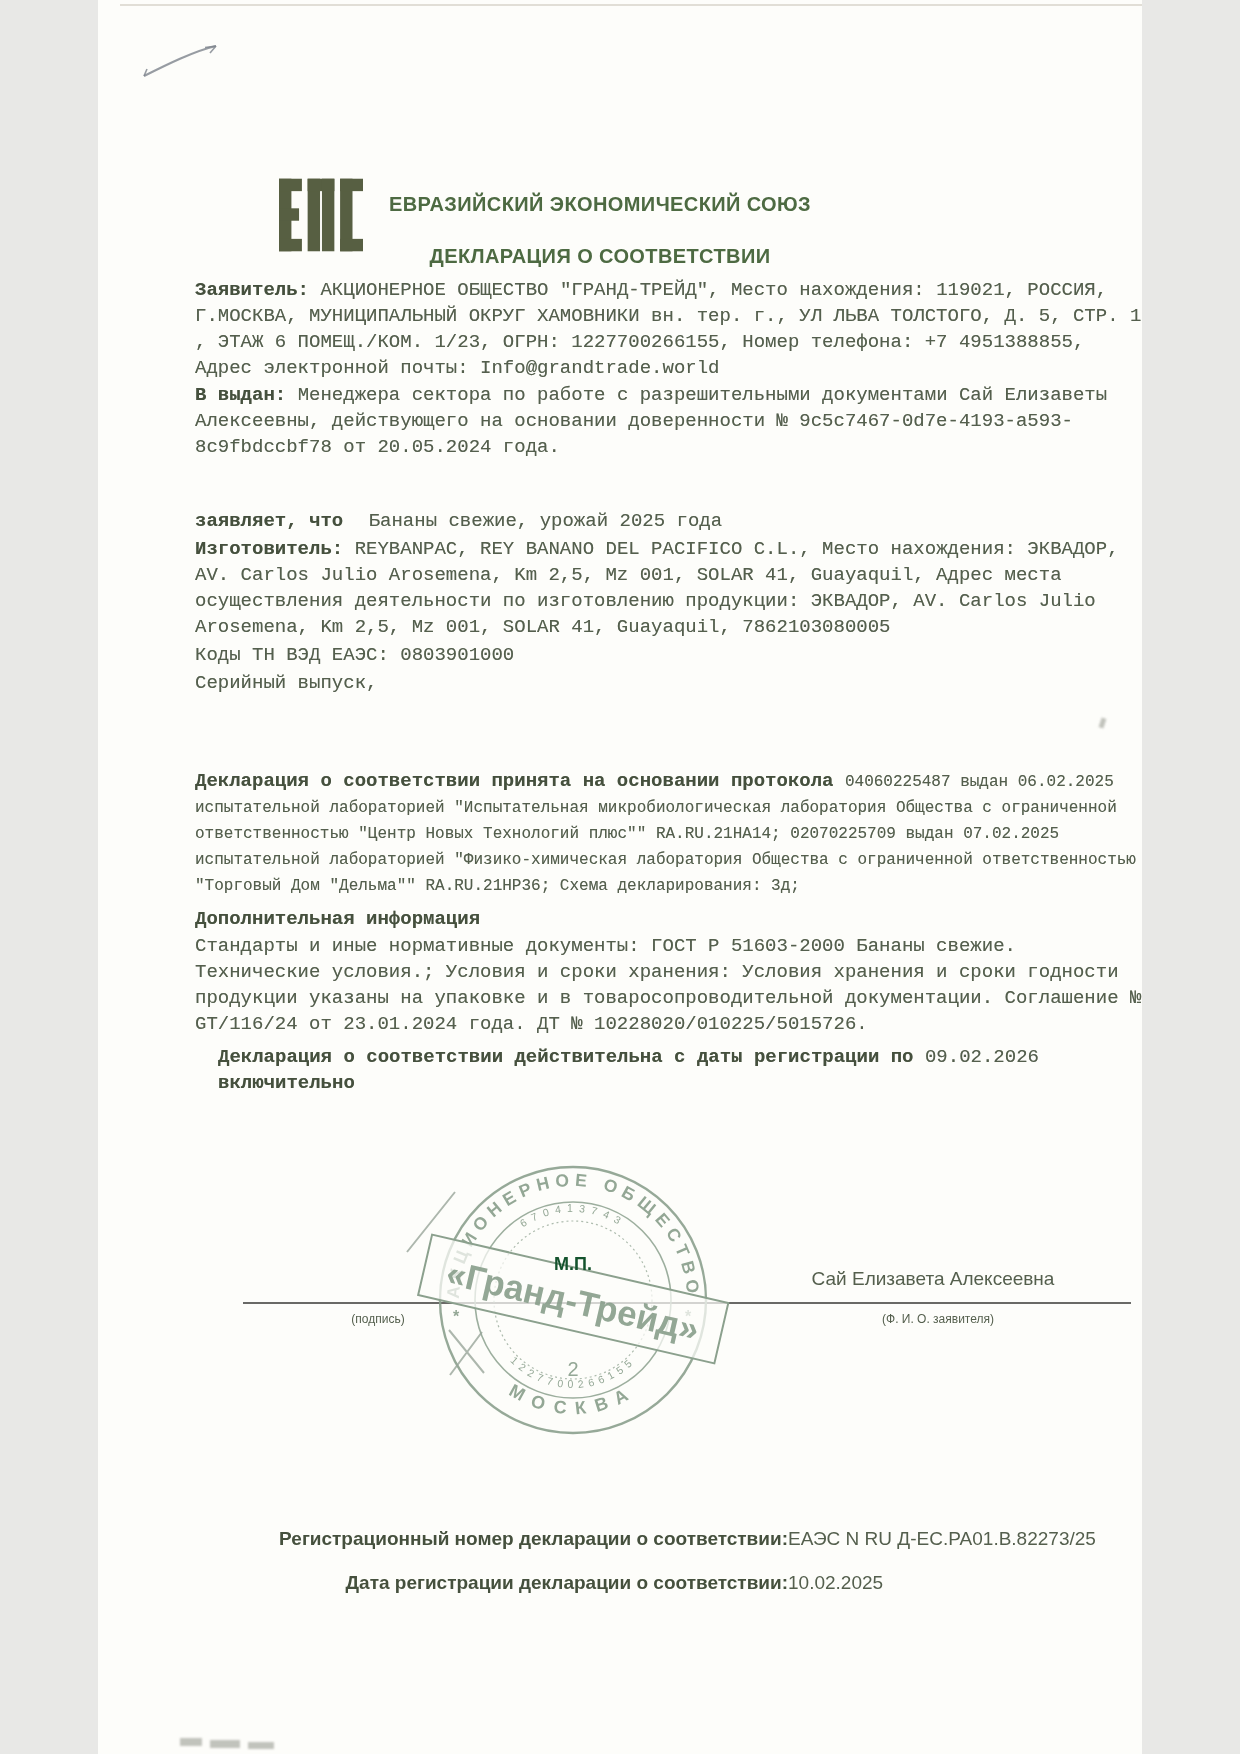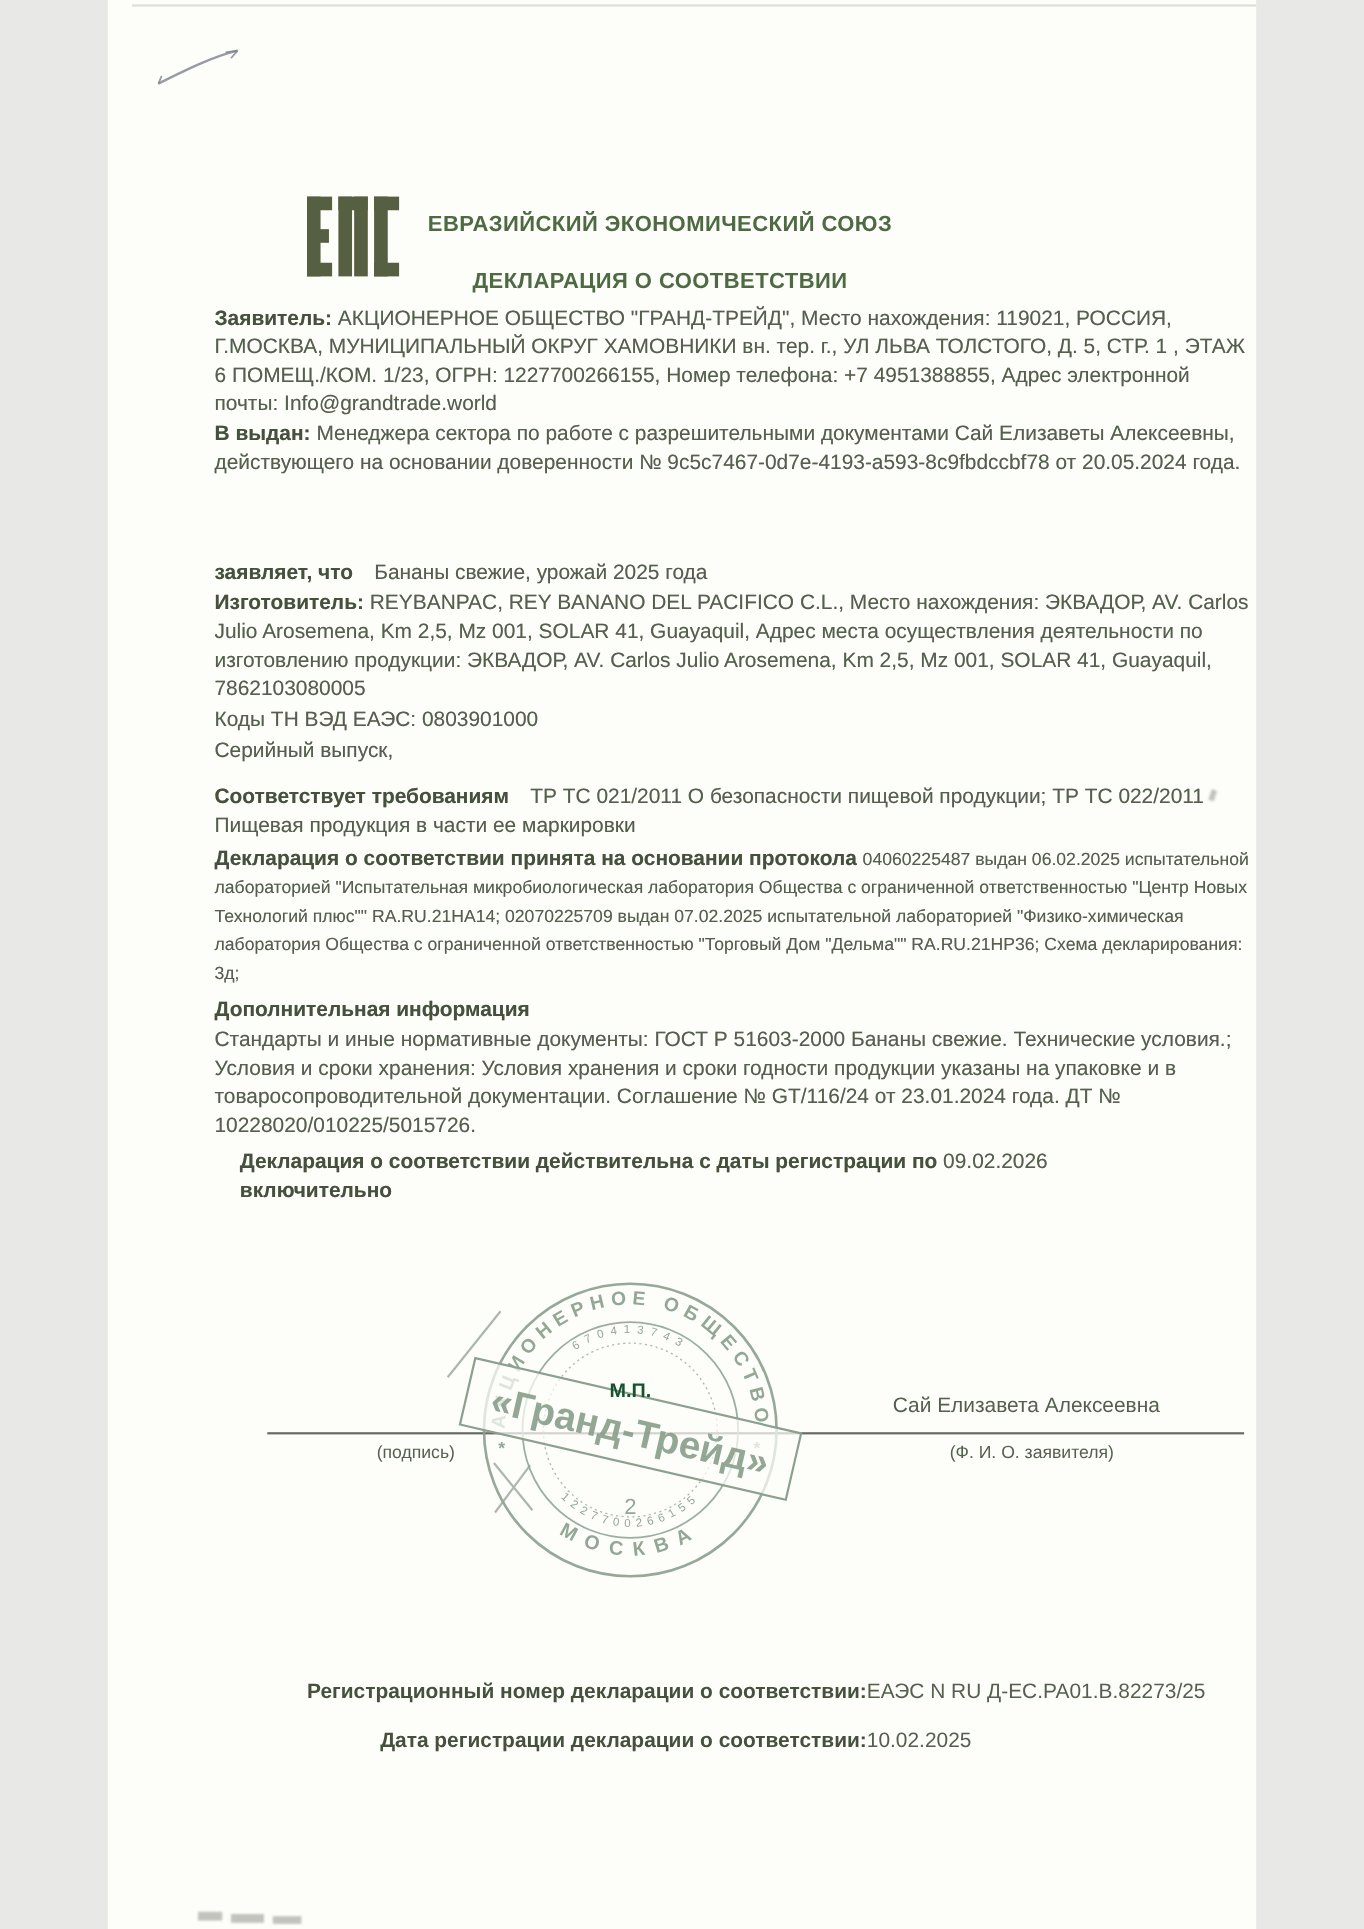--- a/index.html
+++ b/index.html
@@ -16,26 +16,26 @@
   html,body{margin:0;padding:0;}
   body{background:#e8e8e6;font-family:"Liberation Sans",sans-serif;}
   .page{
     position:relative;width:1044px;height:1754px;margin:0 auto;
     background:var(--paper);overflow:hidden;
     color:var(--ink);
   }
   .abs{position:absolute;}
   .top-edge{left:22px;top:4px;width:1200px;height:2px;background:#dcd8cf;opacity:.85;}
   .title{width:100%;text-align:center;font-weight:700;color:var(--title);font-size:20px;letter-spacing:.4px;}
-  .para{left:97px;width:948px;font-size:19px;line-height:26px;color:var(--ink);text-shadow:0 0 .4px rgba(80,90,75,.45);}
+  .para{left:97px;width:948px;font-size:19px;line-height:26px;color:var(--ink);text-shadow:0 0 .4px rgba(80,90,75,.45);font-family:Liberation Mono, monospace;}
   .para b{color:var(--ink-bold);font-weight:700;}
   .lbl-gap{margin-right:14px;}
   .small-text{font-size:16px;line-height:22px;}
   .sig-line{left:145px;top:1302px;width:888px;height:2px;background:var(--line);opacity:.85;}
-  .caption{font-size:16px;color:var(--ink);text-align:center;}
+  .caption{font-size:12px;color:var(--ink);text-align:center;}
   .mp{left:438px;top:1254px;width:74px;text-align:center;font-weight:700;font-size:18px;color:#14532d;}
   .name{left:620px;top:1268px;width:430px;text-align:center;font-size:19px;color:var(--ink);}
   .reg-row{left:97px;width:1050px;display:flex;font-size:19px;}
   .reg-row .lbl{width:593px;font-weight:700;color:var(--ink-bold);text-align:right;}
   .reg-row .val{color:var(--ink);}
   .stamp-svg{left:325px;top:1150px;width:300px;height:300px;overflow:visible;}
   .stamp-svg text{fill:var(--stamp);opacity:.92;}
   .qr{left:1048px;top:60px;width:150px;height:150px;}
   .qr svg{width:100%;height:100%;shape-rendering:crispEdges;}
   .qr rect{fill:var(--qr);}
@@ -385,24 +385,20 @@
   </div>
 
   <div class="abs para" style="top:536px;">
     <b>Изготовитель:</b>
     <span>REYBANPAC, REY BANANO DEL PACIFICO C.L., Место нахождения: ЭКВАДОР, AV. Carlos Julio Arosemena, Km 2,5, Mz 001, SOLAR 41, Guayaquil, Адрес места осуществления деятельности по изготовлению продукции: ЭКВАДОР, AV. Carlos Julio Arosemena, Km 2,5, Mz 001, SOLAR 41, Guayaquil, 7862103080005</span>
   </div>
 
   <div class="abs para" style="top:642px;">Коды ТН ВЭД ЕАЭС: 0803901000</div>
   <div class="abs para" style="top:670px;">Серийный выпуск,</div>
 
-  <div class="abs para" style="top:712px;">
-    <b class="lbl-gap">Соответствует требованиям</b>
-    <span>ТР ТС 021/2011 О безопасности пищевой продукции; ТР ТС 022/2011 Пищевая продукция в части ее маркировки</span>
-  </div>
 
   <div class="abs para" style="top:768px;">
     <b>Декларация о соответствии принята на основании протокола</b>
     <span class="small-text">04060225487 выдан 06.02.2025 испытательной лабораторией "Испытательная микробиологическая лаборатория Общества с ограниченной ответственностью "Центр Новых Технологий плюс"" RA.RU.21НА14; 02070225709 выдан 07.02.2025  испытательной лабораторией "Физико-химическая лаборатория Общества с ограниченной ответственностью "Торговый Дом "Дельма"" RA.RU.21НР36; Схема декларирования: 3д;</span>
   </div>
 
   <div class="abs para" style="top:906px;">
     <b>Дополнительная информация</b>
   </div>
   <div class="abs para" style="top:933px;">Стандарты и иные нормативные документы: ГОСТ Р 51603-2000 Бананы свежие. Технические условия.; Условия и сроки хранения: Условия хранения и сроки годности продукции указаны на упаковке и в товаросопроводительной документации. Соглашение № GT/116/24 от 23.01.2024 года. ДТ № 10228020/010225/5015726.</div>

